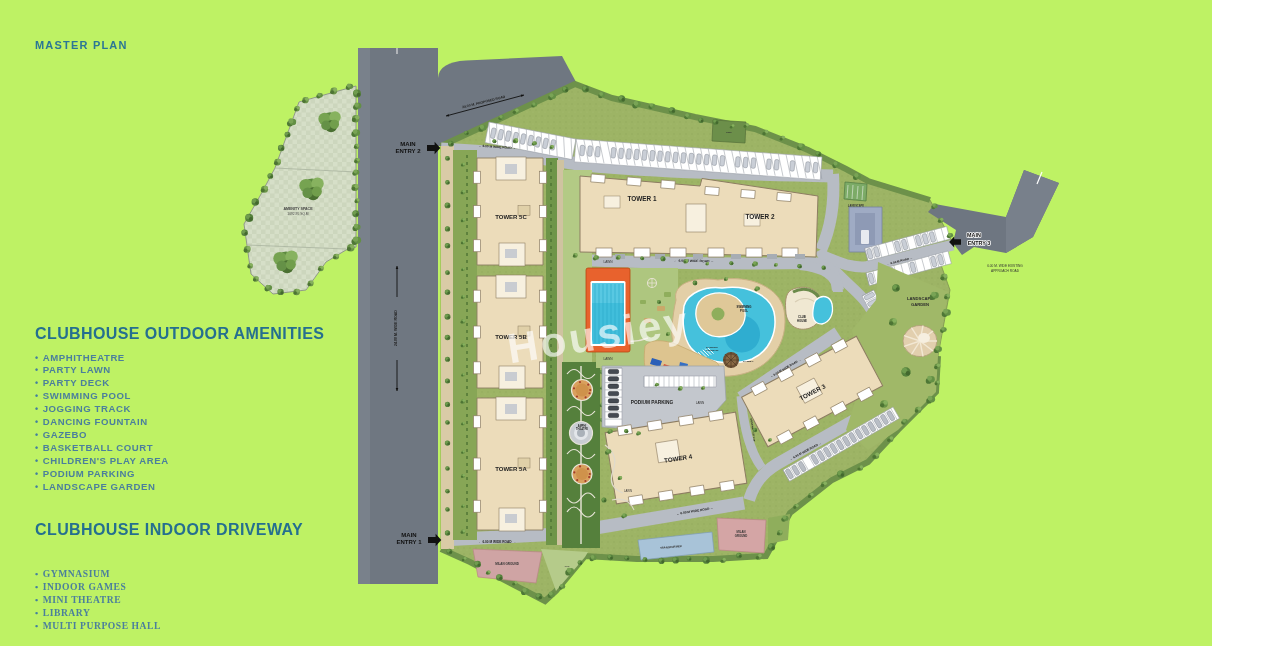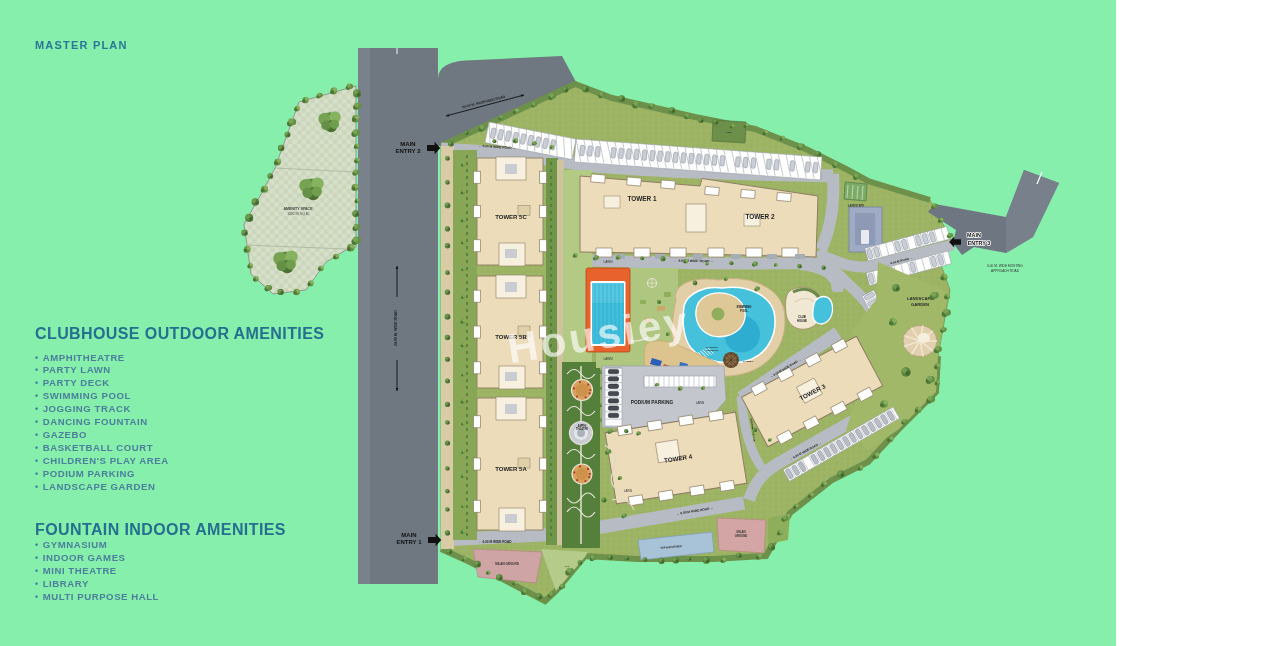--- a/index.html
+++ b/index.html
@@ -1,14 +1,14 @@
 <!DOCTYPE html>
 <html><head><meta charset="utf-8"><style>
 html,body{margin:0;padding:0;background:#fff;}
-#page{position:relative;width:1116px;height:646px;overflow:hidden;background:#86efac;font-family:"Liberation Sans",sans-serif;opacity:0.999;}
+#page{position:relative;width:1212px;height:646px;overflow:hidden;background:#bef264;font-family:"Liberation Sans",sans-serif;opacity:0.999;}
 .h1{position:absolute;left:35px;top:39px;font-size:11px;font-weight:bold;letter-spacing:1.2px;color:#2b7795;}
 .sec{position:absolute;color:#256f8f;font-size:16px;font-weight:bold;letter-spacing:0.4px;}
 .items{position:absolute;color:#4b7f9c;font-size:9.6px;letter-spacing:0.55px;line-height:12.9px;font-weight:bold;}
 .items .b{color:#44809f;margin-right:4px;font-size:9px;}
 </style></head><body>
 <div id="page">
 <div class="h1">MASTER PLAN</div>
 <div class="sec" style="left:35px;top:325px;">CLUBHOUSE OUTDOOR AMENITIES</div>
 <div class="items" style="left:35px;top:351.5px;">
 <div><span class="b">•</span>AMPHITHEATRE</div>
@@ -16,22 +16,22 @@
 <div><span class="b">•</span>PARTY DECK</div>
 <div><span class="b">•</span>SWIMMING POOL</div>
 <div><span class="b">•</span>JOGGING TRACK</div>
 <div><span class="b">•</span>DANCING FOUNTAIN</div>
 <div><span class="b">•</span>GAZEBO</div>
 <div><span class="b">•</span>BASKETBALL COURT</div>
 <div><span class="b">•</span>CHILDREN'S PLAY AREA</div>
 <div><span class="b">•</span>PODIUM PARKING</div>
 <div><span class="b">•</span>LANDSCAPE GARDEN</div>
 </div>
-<div class="sec" style="left:35px;top:521px;">FOUNTAIN INDOOR AMENITIES</div>
-<div class="items" style="left:35px;top:539px;">
+<div class="sec" style="left:35px;top:521px;">CLUBHOUSE INDOOR DRIVEWAY</div>
+<div class="items" style="left:35px;top:568px;font-family:Liberation Serif, serif;">
 <div><span class="b">•</span>GYMNASIUM</div>
 <div><span class="b">•</span>INDOOR GAMES</div>
 <div><span class="b">•</span>MINI THEATRE</div>
 <div><span class="b">•</span>LIBRARY</div>
 <div><span class="b">•</span>MULTI PURPOSE HALL</div>
 </div>
 <svg width="1280" height="646" viewBox="0 0 1280 646" style="position:absolute;left:0;top:0;">
 <defs>
 <g id="tr0">
           <circle cx="-1.2" cy="0.8" r="2.6" fill="#4e7736"></circle>

